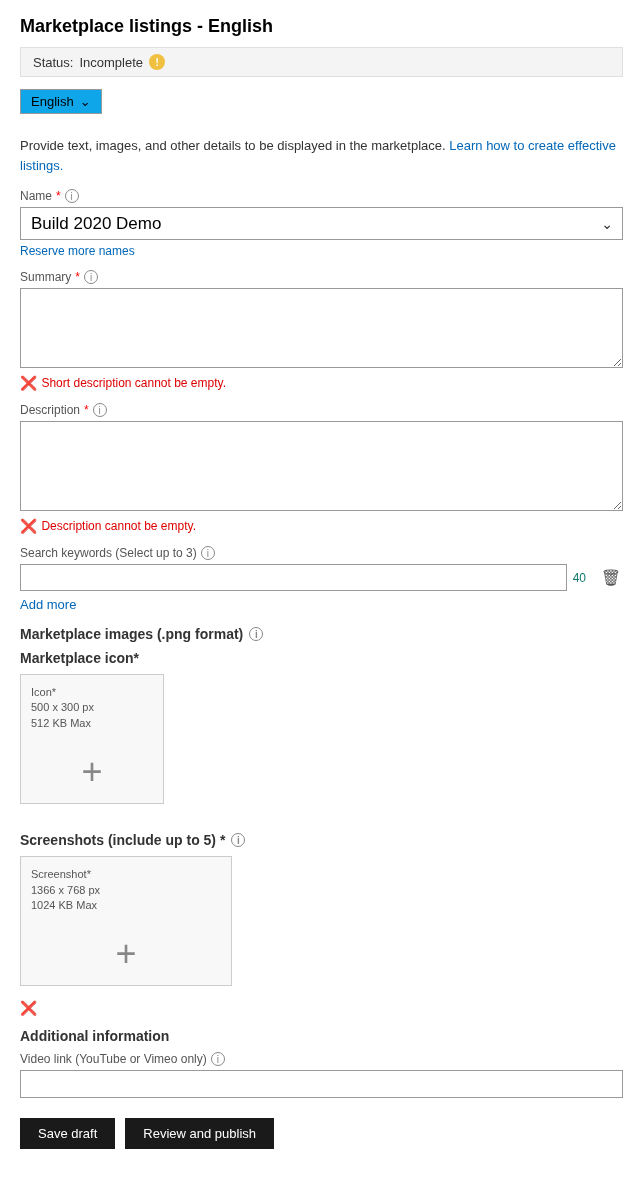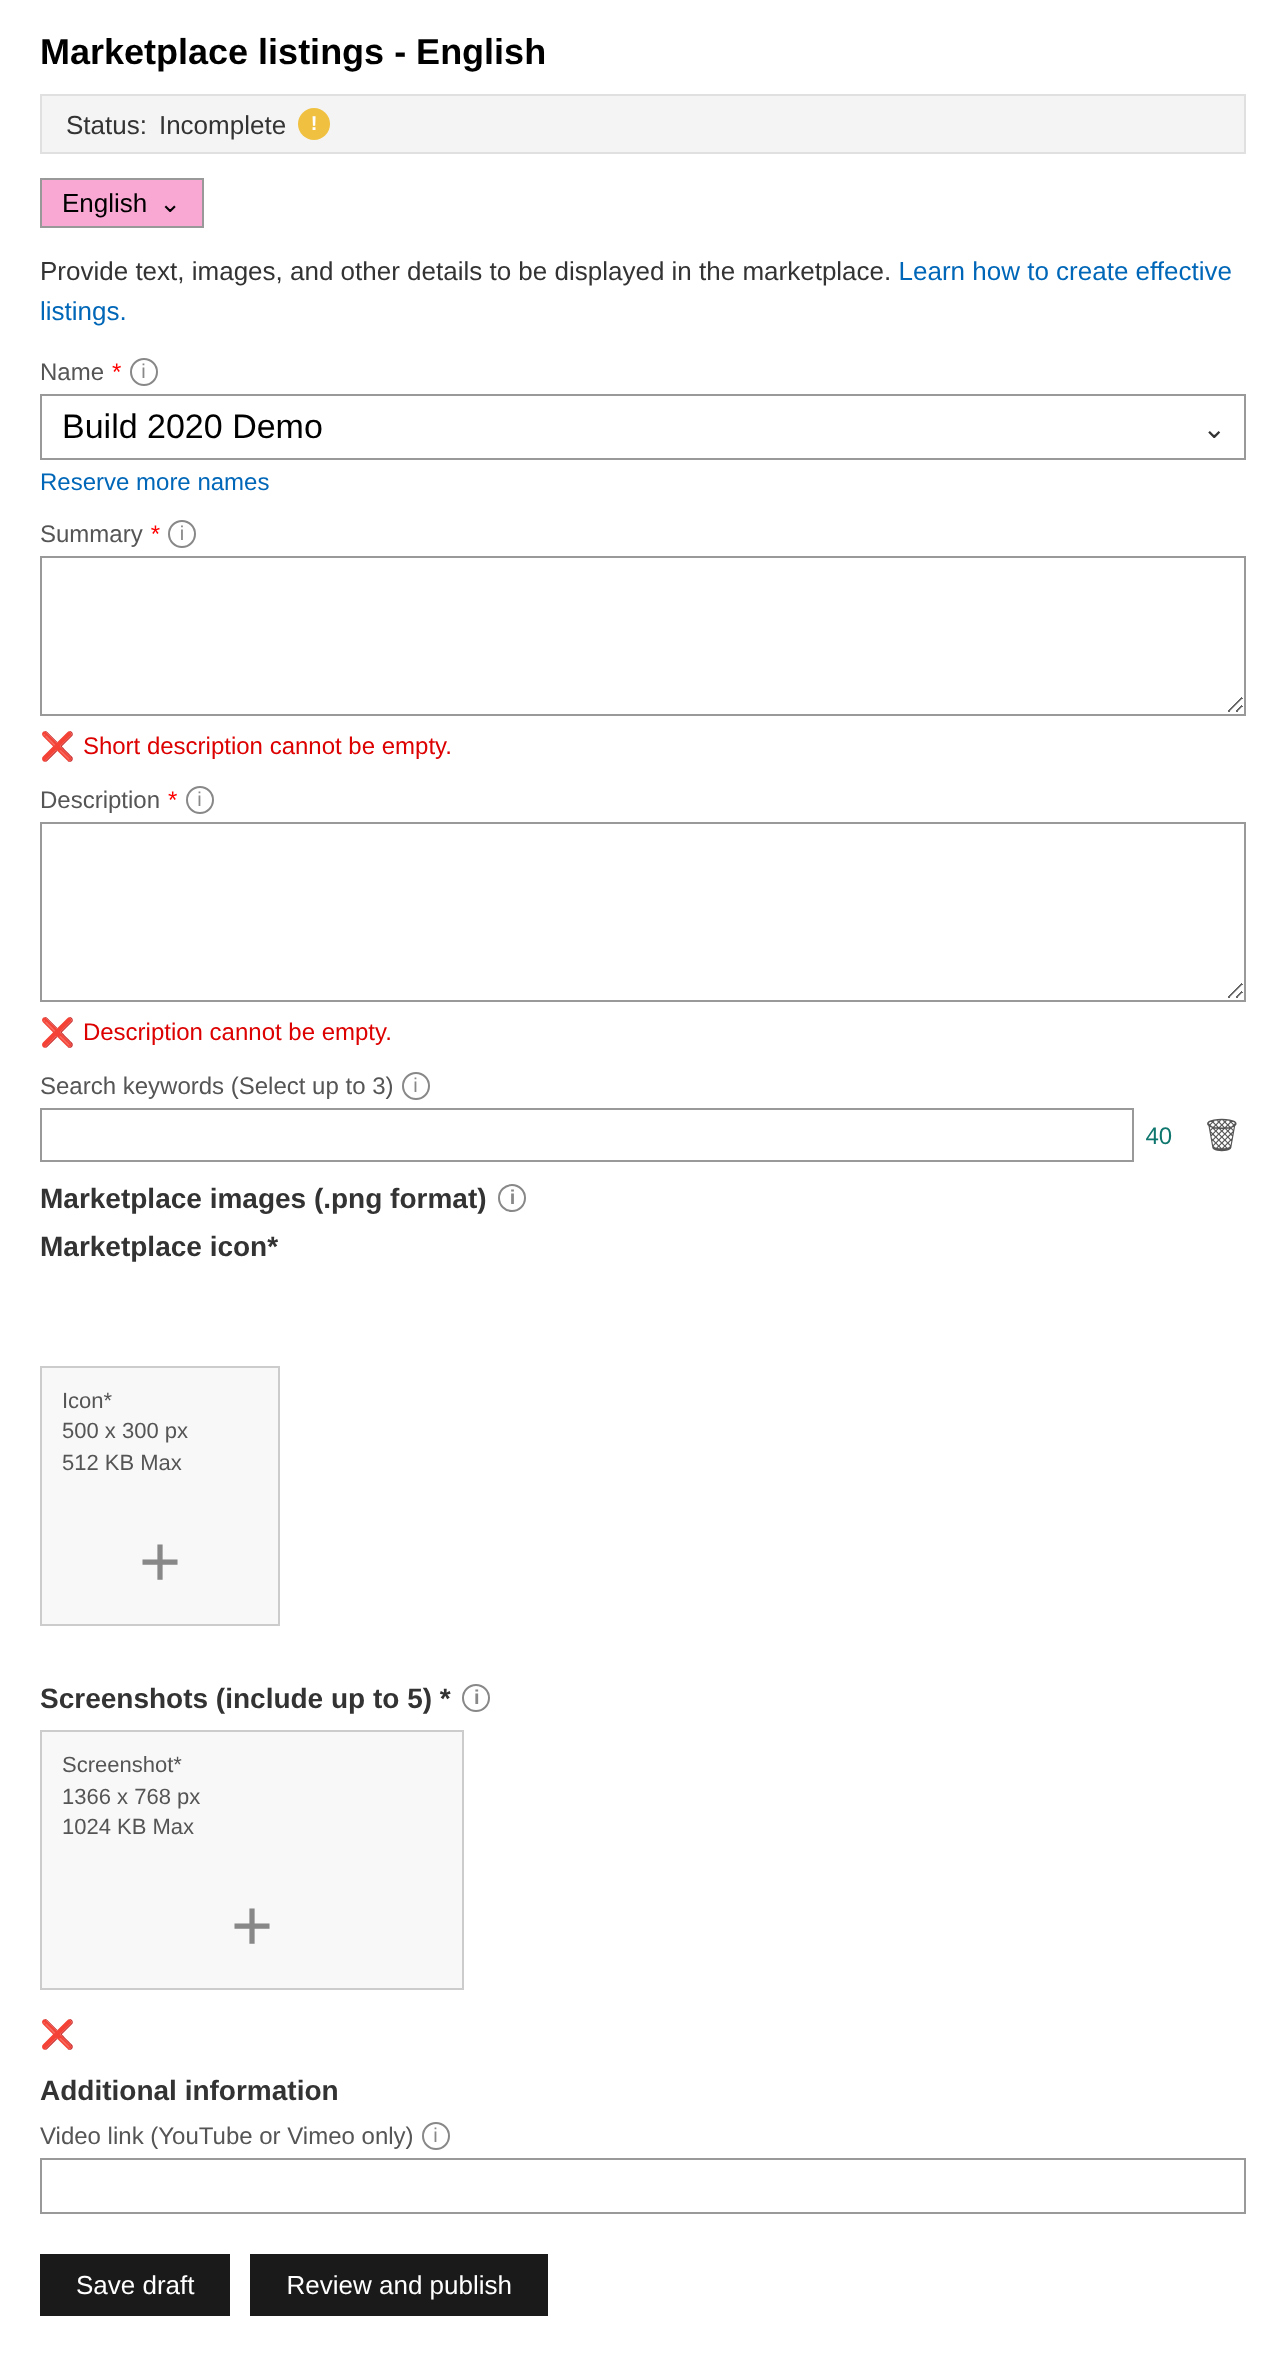--- a/index.html
+++ b/index.html
@@ -40,25 +40,25 @@
       justify-content: center;
       font-size: 10px;
       color: #fff;
       font-weight: bold;
     }
     .lang-dropdown {
       border: 1px solid #999;
       padding: 4px 10px;
       font-size: 13px;
       cursor: pointer;
-      background: #f9a8d4;
+      background: #0ea5e9;
       display: inline-flex;
       align-items: center;
       gap: 6px;
-      margin-bottom: 12px;
+      margin-bottom: 22px;
     }
     .info-text {
       font-size: 13px;
       color: #333;
       margin-bottom: 14px;
       line-height: 1.5;
     }
     .info-text a {
       color: #0067b8;
       text-decoration: none;
@@ -182,26 +182,25 @@
       font-size: 14px;
       font-weight: 700;
       margin-bottom: 8px;
     }
     .upload-box {
       border: 1px solid #ccc;
       background: #f8f8f8;
       padding: 10px;
       margin-bottom: 12px;
       display: inline-block;
-      width: 120px;
+      width: 144px;
       min-height: 120px;
       cursor: pointer;
       position: relative;
       vertical-align: top;
-      margin-top: 44px;
     }
     .upload-box-large {
       border: 1px solid #ccc;
       background: #f8f8f8;
       padding: 10px;
       margin-bottom: 8px;
       display: inline-block;
       width: 212px;
       min-height: 130px;
       cursor: pointer;
@@ -317,20 +316,21 @@
 <div class="field-group">
   <div class="field-label">
     <span>Search keywords (Select up to 3)</span>
     <span class="info-circle">i</span>
   </div>
   <div class="keyword-row">
     <input type="text" class="keyword-input" value="" style="">
     <span class="keyword-count">40</span>
     <span class="delete-icon">🗑</span>
   </div>
+  <a href="#" class="add-more-link">Add more</a>
 </div>
 
 
 <div class="section-title">
   <span>Marketplace images (.png format)</span>
   <span class="info-circle">i</span>
 </div>
 
 
 <div class="section-subtitle">Marketplace icon*</div>

